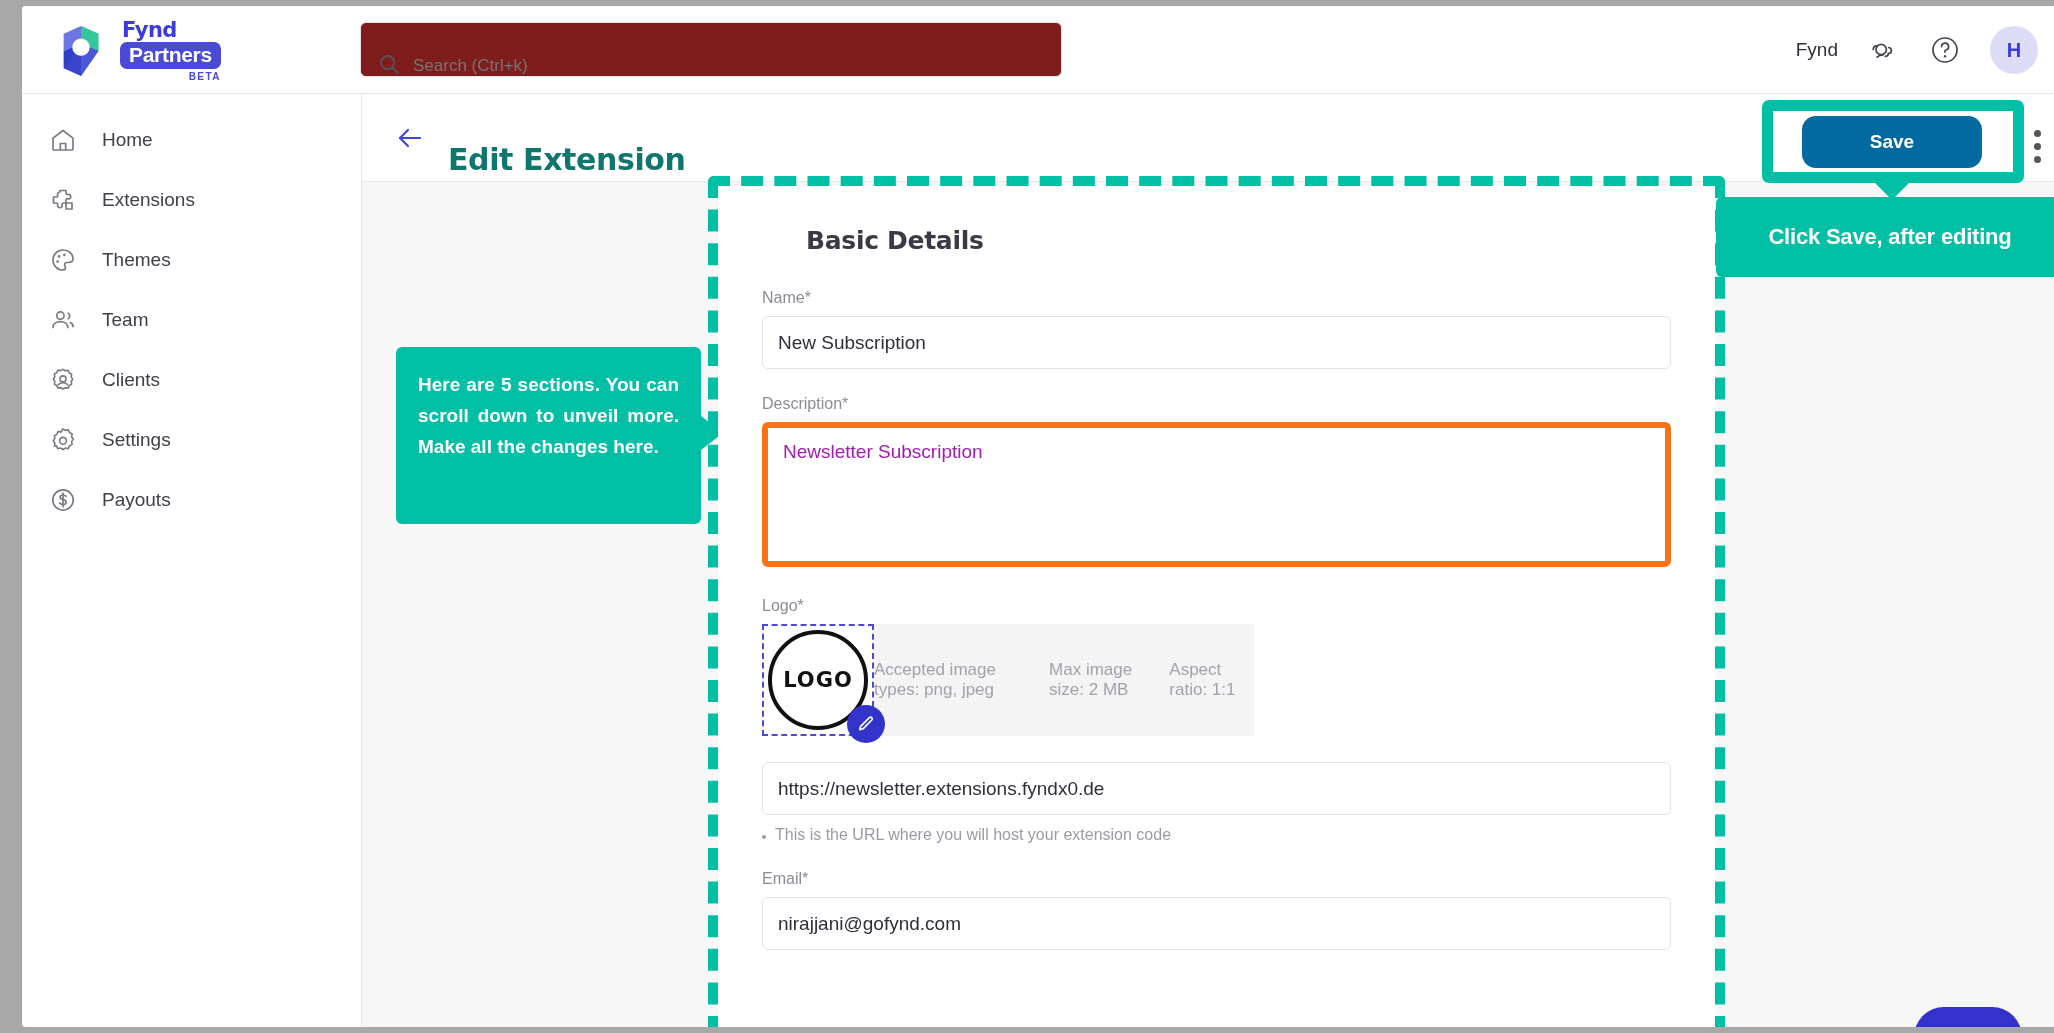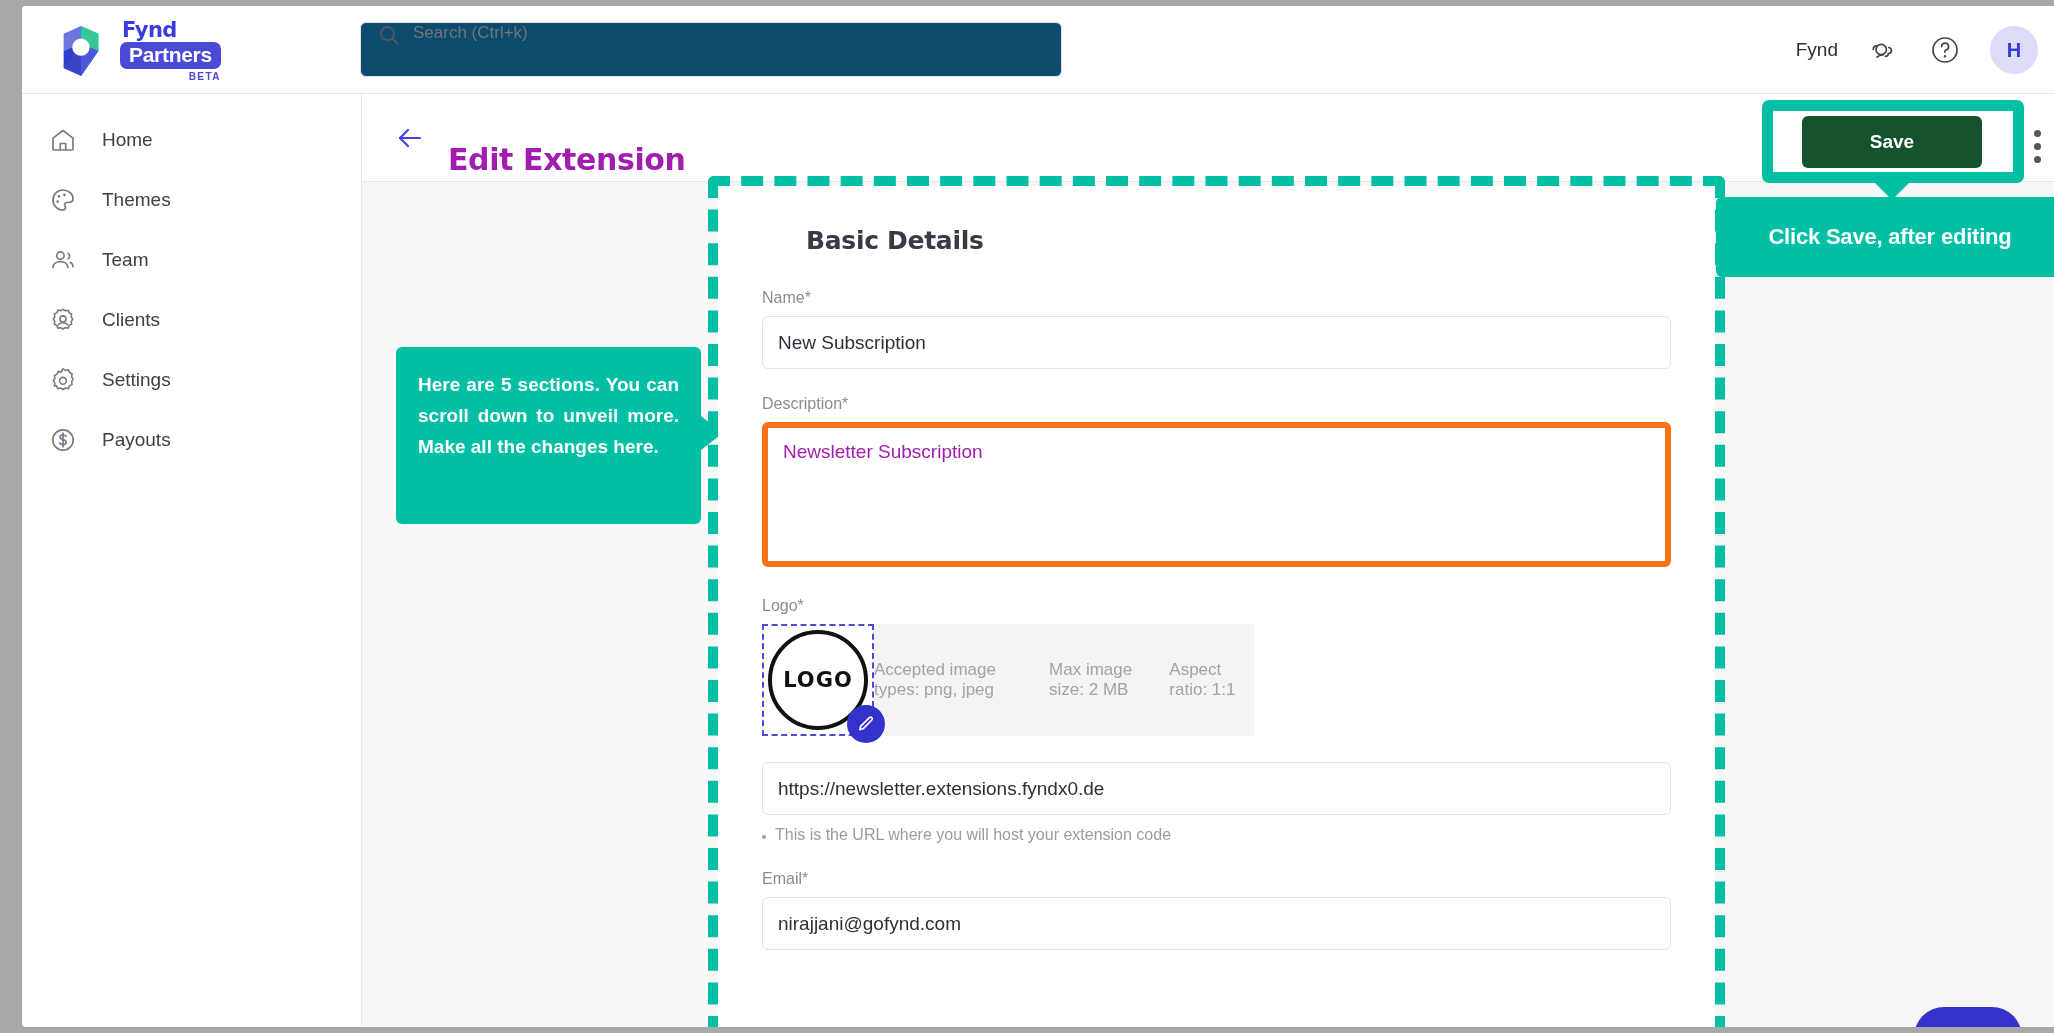--- a/index.html
+++ b/index.html
@@ -41,21 +41,21 @@
   }
   #logo-beta {
     font-size: 10px; font-weight: 700; color: #4a4ad6;
     letter-spacing: 1.4px; align-self: flex-end; margin-top: 2px;
   }
 
   #searchbox {
     position: absolute; left: 338px; top: 16px;
     width: 702px; height: 55px;
     border: 1px solid #e3e3e6; border-radius: 6px;
-    background: #0c4a6e; display: flex; align-items: flex-start; padding: 0 16px;
+    background: #7f1d1d; display: flex; align-items: flex-end; padding: 0 16px;
   }
   #search-input-text {
     border: none; outline: none; font-size: 17px; color: #9a9aa2;
     font-family: "Liberation Sans", sans-serif;
     margin-left: 12px; width: 600px; background: transparent;
   }
 
   #topright { position: absolute; right: 26px; top: 10px; display: flex; align-items: center; gap: 28px; height: 68px; }
   #org-name { font-size: 19px; color: #2f2f3a; }
   .ticon { width: 34px; height: 34px; display: block; cursor: pointer; }
@@ -87,28 +87,28 @@
     background: #f7f7f8;
   }
   #pagehead {
     position: absolute; left: 0; top: 0; width: 1702px; height: 88px;
     background: #fff; border-bottom: 1px solid #e6e6e6;
     display: flex; align-items: center; padding-left: 32px;
   }
   #back-arrow { width: 32px; height: 32px; cursor: pointer; }
   #page-title {
     font-family: "DejaVu Sans", sans-serif;
-    font-size: 30px; font-weight: 700; color: #a21caf;
+    font-size: 30px; font-weight: 700; color: #0f766e;
     margin-left: 22px; letter-spacing: -0.4px; margin-top: 43px;
   }
   #save-btn {
     position: absolute; right: 82px; top: 22px;
     width: 180px; height: 52px;
-    background: #14532d; color: #fff;
-    border: none; border-radius: 6px;
+    background: #0369a1; color: #fff;
+    border: none; border-radius: 14px;
     font-size: 19px; font-weight: 700; cursor: pointer;
     font-family: "Liberation Sans", sans-serif;
   }
   #kebab { position: absolute; right: 22px; top: 36px; width: 8px; cursor: pointer; }
   .kdot { width: 7px; height: 7px; border-radius: 50%; background: #555; margin-bottom: 6px; }
 
   
   #save-ring {
     position: absolute; right: 40px; top: 6px;
     width: 262px; height: 83px;
@@ -282,20 +282,27 @@
   <nav id="sidebar">
 
     <div class="nav-item">
       <svg class="nav-icon" viewBox="0 0 30 30" fill="none" stroke="#7a7a84" stroke-width="1.7" stroke-linejoin="round">
         <path d="M5 13.2 15 5.5l10 7.7V24a1 1 0 0 1-1 1H6a1 1 0 0 1-1-1z"></path>
         <path d="M12.3 25v-6.5h5.4V25"></path>
       </svg>
       <span class="nav-label">Home</span>
     </div>
 
+    <div class="nav-item">
+      <svg class="nav-icon" viewBox="0 0 30 30" fill="none" stroke="#7a7a84" stroke-width="1.7" stroke-linejoin="round">
+        <path d="M12 5.5h6v2.6c0 1 .9 1.6 1.8 1.3a2.3 2.3 0 1 1 0 4.4c-.9-.3-1.8.3-1.8 1.3V18h-2.6c-1 0-1.6.9-1.3 1.8a2.3 2.3 0 1 1-4.4 0c.3-.9-.3-1.8-1.3-1.8H5.5v-6h2.9c1 0 1.6-.9 1.3-1.8A2.3 2.3 0 0 1 12 7z"></path>
+        <path d="M18 18h6v6h-6z"></path>
+      </svg>
+      <span class="nav-label">Extensions</span>
+    </div>
 
     <div class="nav-item">
       <svg class="nav-icon" viewBox="0 0 30 30" fill="none" stroke="#7a7a84" stroke-width="1.7">
         <path d="M15 25c-5.5 0-10-4.5-10-10S9.5 5 15 5s10 3.8 10 8.6c0 2.6-2.1 3.9-4.2 3.9h-1.9c-1.3 0-2.3 1-2.3 2.2 0 .6.2 1 .5 1.5.3.4.4.8.4 1.2 0 1.5-1.3 2.6-3 2.6z"></path>
         <circle cx="11" cy="11.4" r="1.3" fill="#7a7a84" stroke="none"></circle>
         <circle cx="16.4" cy="9.9" r="1.3" fill="#7a7a84" stroke="none"></circle>
         <circle cx="9.6" cy="16.6" r="1.3" fill="#7a7a84" stroke="none"></circle>
       </svg>
       <span class="nav-label">Themes</span>
     </div>

